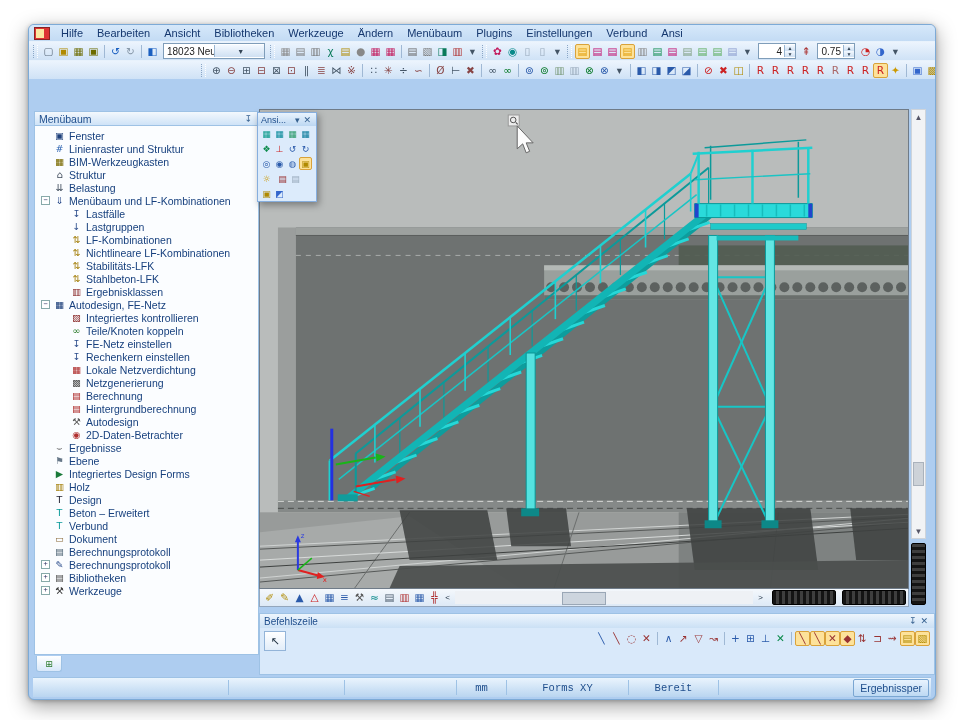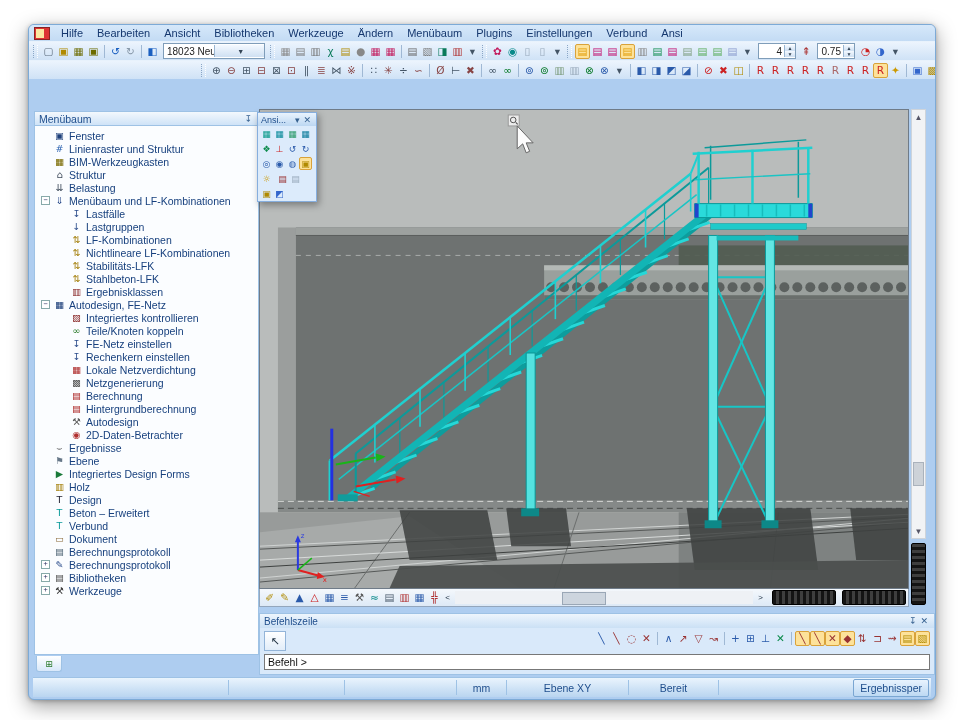--- a/index.html
+++ b/index.html
@@ -97,21 +97,21 @@
        border:1px solid #93b4d8;display:flex;align-items:center;justify-content:center;
        font-family:"DejaVu Sans",sans-serif;font-size:11px;color:#234;}
   .snaprow{position:absolute;right:4px;top:3px;display:flex;align-items:center;}
   .cmdinput{position:absolute;left:4px;right:4px;bottom:4px;height:16px;background:#fff;border:1px solid #777;
        font-family:"Liberation Sans",sans-serif;font-size:10.5px;color:#111;padding:0 3px;box-sizing:border-box;}
   
   .statusbar{position:absolute;left:4px;right:4px;top:652px;height:19px;
        background:linear-gradient(#eaf4fd,#b9d5f0);border-top:1px solid #9ec2e5;display:flex;align-items:center;
        font-size:10.5px;color:#1f4e8c;}
   .scell{height:15px;border-right:1px solid #9ec2e5;display:flex;align-items:center;justify-content:center;
-       box-sizing:border-box;white-space:nowrap;overflow:hidden;}
+       box-sizing:border-box;white-space:nowrap;overflow:hidden;font-family:Liberation Mono, monospace;}
   .sspacer{flex:1;}
   .resultbtn{height:16px;padding:0 6px;background:linear-gradient(#e8f3fe,#bdd9f3);border:1px solid #7aa6d2;
        border-radius:2px;font-size:10.5px;color:#1f4e8c;display:flex;align-items:center;margin-right:2px;}
 </style>
 </head>
 <body>
 
 <div class="app">
 
 
@@ -751,30 +751,29 @@
           <span class="tbicon hl" title="snap-endpoint" style="color: rgb(153, 51, 51);">╲</span>
           <span class="tbicon hl" title="snap-midpoint" style="color: rgb(153, 51, 51);">╲</span>
           <span class="tbicon hl" title="snap-cross" style="color: rgb(153, 51, 51);">✕</span>
           <span class="tbicon hl" title="snap-node" style="color: rgb(153, 51, 51);">◆</span>
           <span class="tbicon" title="snap-division" style="color: rgb(153, 51, 51);">⇅</span>
           <span class="tbicon" title="snap-edge" style="color: rgb(153, 51, 51);">⊐</span>
           <span class="tbicon" title="snap-arc" style="color: rgb(153, 51, 51);">⇝</span>
           <span class="tbicon hl" title="snap-folder-1" style="color: rgb(176, 138, 0);">▤</span>
           <span class="tbicon hl" title="snap-folder-2" style="color: rgb(176, 138, 0);">▧</span>
         </span>
-      <input class="cmdinput" value="Befehl &gt;" style="">
     </div>
   </div>
 
   <div class="statusbar">
     <span id="status-cells" style="display:flex;height:100%;align-items:center;">
         <span class="scell" style="width: 196px;"></span>
         <span class="scell" style="width: 116px;"></span>
         <span class="scell" style="width: 112px;"></span>
         <span class="scell" style="width: 50px;">mm</span>
-        <span class="scell" style="width: 122px;">Ebene XY</span>
+        <span class="scell" style="width: 122px;">Forms XY</span>
         <span class="scell" style="width: 90px;">Bereit</span>
       </span>
     <span class="sspacer"></span>
     <span class="resultbtn">Ergebnissper</span>
   </div>
 
 </div>
 
 </body></html>

